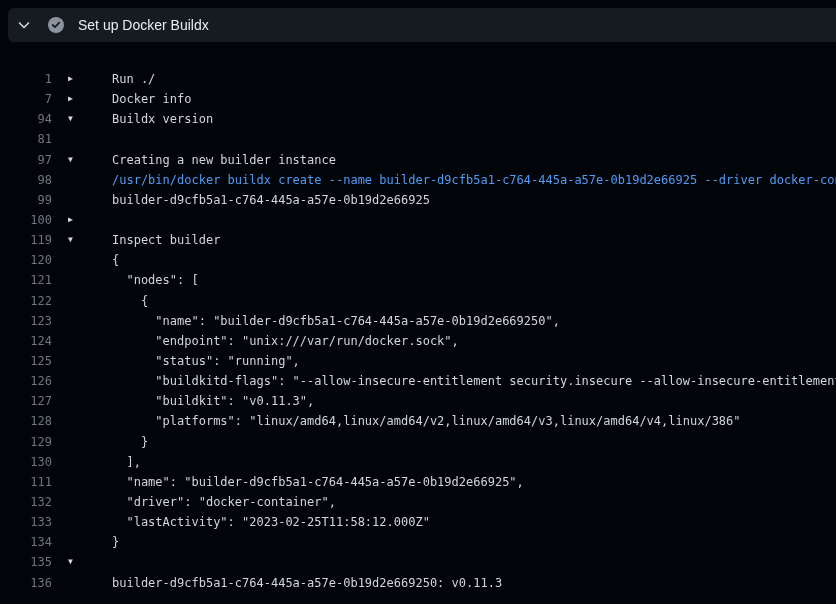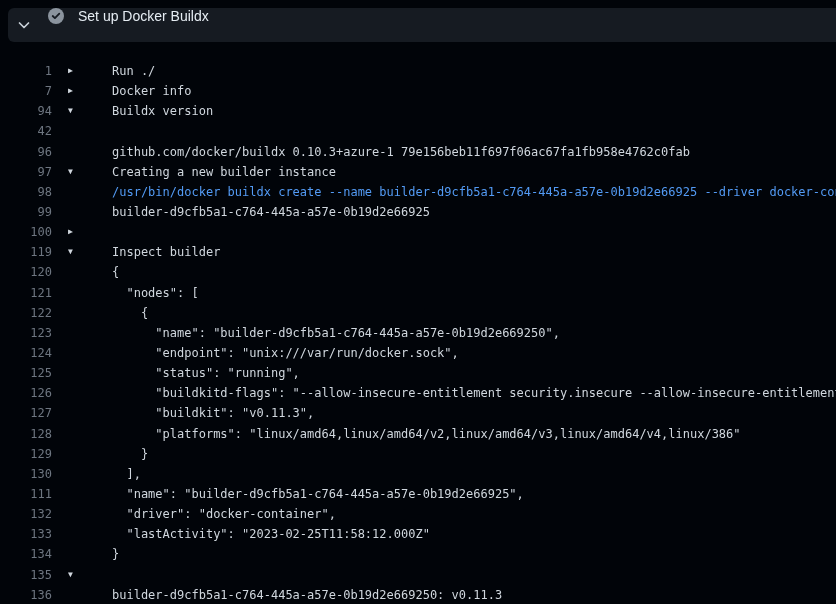--- a/index.html
+++ b/index.html
@@ -3,27 +3,27 @@
 <meta charset="utf-8">
 <style>
   * { box-sizing: border-box; margin: 0; padding: 0; }
   html, body {
     width: 836px; height: 604px;
     background: #010409;
     overflow: hidden;
     font-family: "Liberation Sans", sans-serif;
   }
   .step-header {
-    margin: 8px 0 7px 8px;
+    margin: 8px 0 15px 8px;
     height: 34px;
     width: calc(100% - 8px);
     background: #161b22;
     border-radius: 6px 0 0 6px;
     display: flex;
-    align-items: flex-start;
+    align-items: center;
     cursor: pointer;
   }
   .chev-btn {
     width: 32px; height: 34px;
     display: flex; align-items: center; justify-content: center;
     background: none; border: none; cursor: pointer;
     color: #c9d1d9;
   }
   .status-icon {
     width: 16px; height: 16px;
@@ -84,22 +84,21 @@
       <path d="M11.3 5.6 6.9 10.1 4.7 8" fill="none" stroke="#161b22" stroke-width="1.8" stroke-linecap="round" stroke-linejoin="round"></path>
     </svg>
   </span>
   <span class="step-title">Set up Docker Buildx</span>
 </div>
 
 <div class="log-area">
     <div class="row group_collapsed"><span class="num">1</span><span class="arrow">▶</span><span class="text">Run ./</span></div>
     <div class="row group_collapsed"><span class="num">7</span><span class="arrow">▶</span><span class="text">Docker info</span></div>
     <div class="row group_expanded"><span class="num">94</span><span class="arrow">▼</span><span class="text">Buildx version</span></div>
-    <div class="row command"><span class="num">42</span></div>
-    <div class="row output"><span class="num">96</span><span class="text">github.com/docker/buildx 0.10.3+azure-1 79e156beb11f697f06ac67fa1fb958e4762c0fab</span></div>
+    <div class="row command"><span class="num">81</span></div>
     <div class="row group_expanded"><span class="num">97</span><span class="arrow">▼</span><span class="text">Creating a new builder instance</span></div>
     <div class="row command"><span class="num">98</span><span class="text">/usr/bin/docker buildx create --name builder-d9cfb5a1-c764-445a-a57e-0b19d2e66925 --driver docker-container</span></div>
     <div class="row output"><span class="num">99</span><span class="text">builder-d9cfb5a1-c764-445a-a57e-0b19d2e66925</span></div>
     <div class="row group_collapsed"><span class="num">100</span><span class="arrow">▶</span></div>
     <div class="row group_expanded"><span class="num">119</span><span class="arrow">▼</span><span class="text">Inspect builder</span></div>
     <div class="row output"><span class="num">120</span><span class="text">{</span></div>
     <div class="row output"><span class="num">121</span><span class="text">  "nodes": [</span></div>
     <div class="row output"><span class="num">122</span><span class="text">    {</span></div>
     <div class="row output"><span class="num">123</span><span class="text">      "name": "builder-d9cfb5a1-c764-445a-a57e-0b19d2e669250",</span></div>
     <div class="row output"><span class="num">124</span><span class="text">      "endpoint": "unix:///var/run/docker.sock",</span></div>

